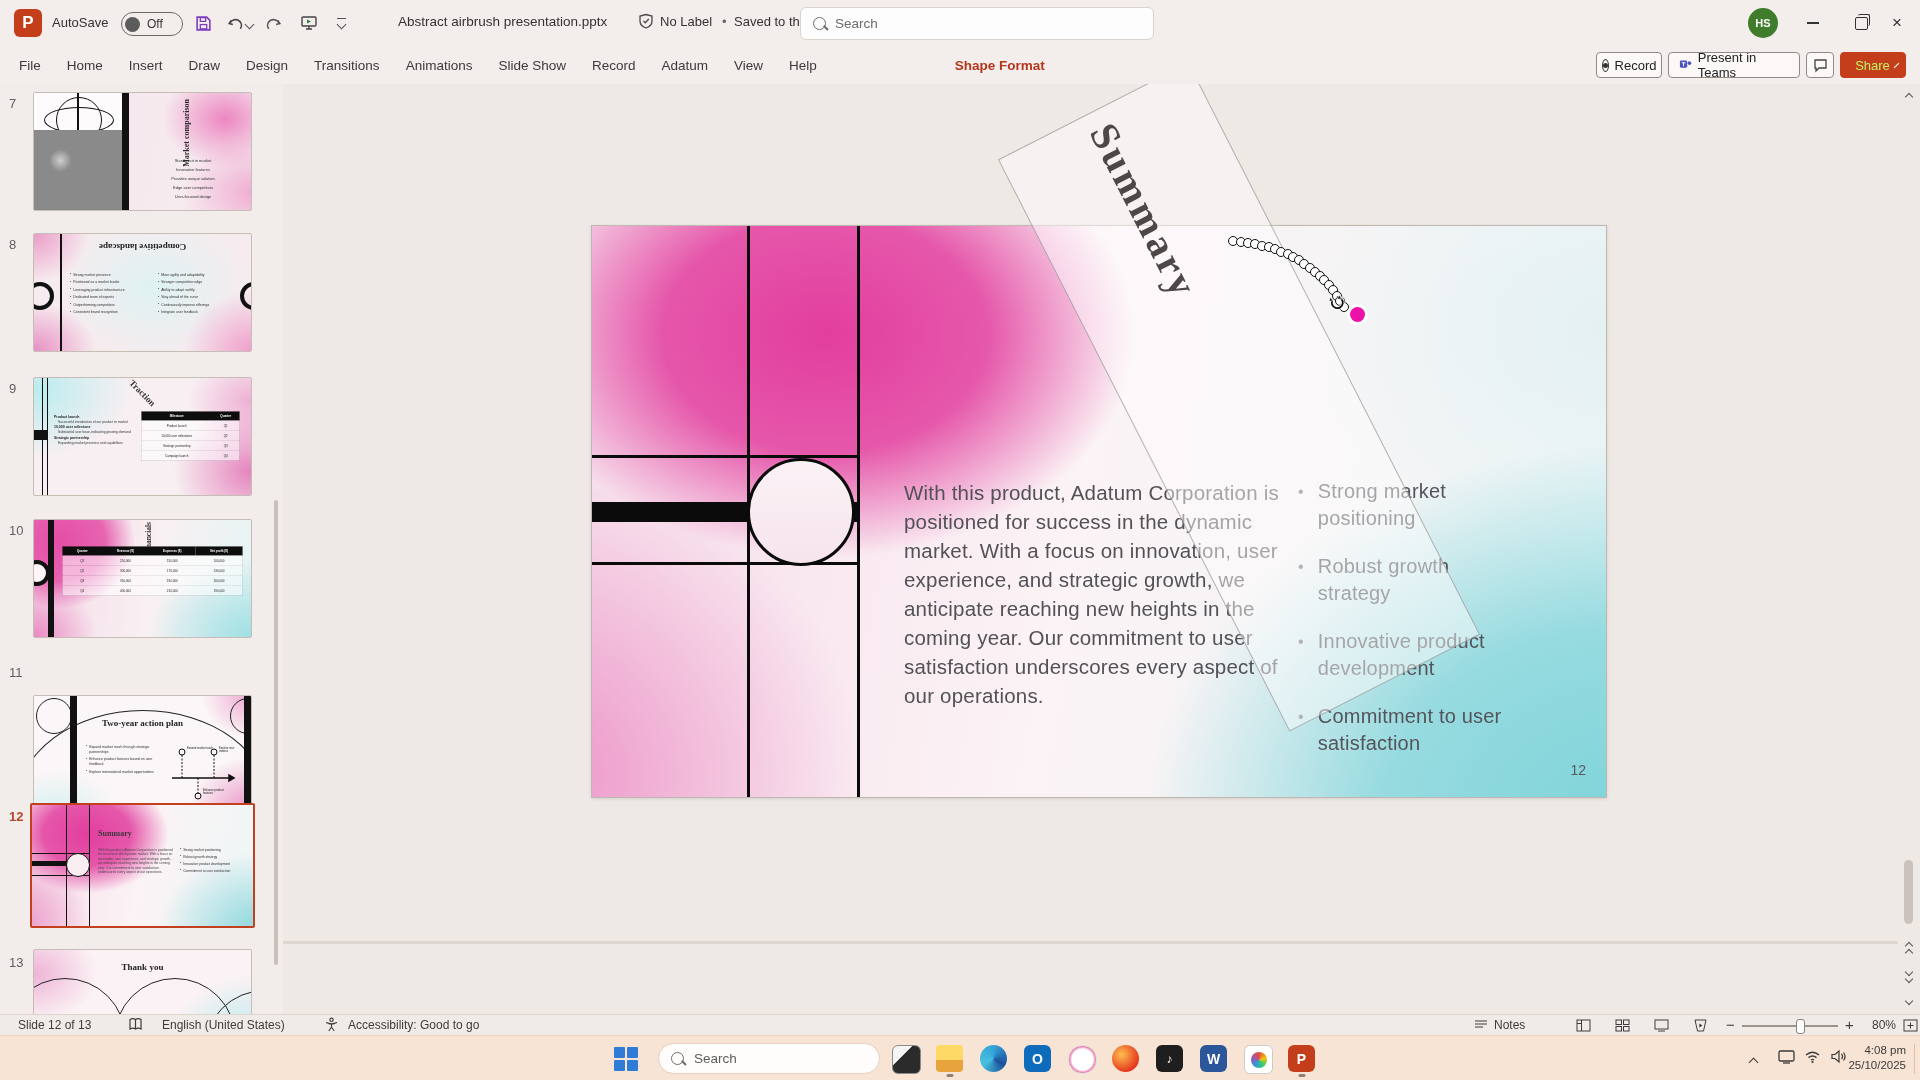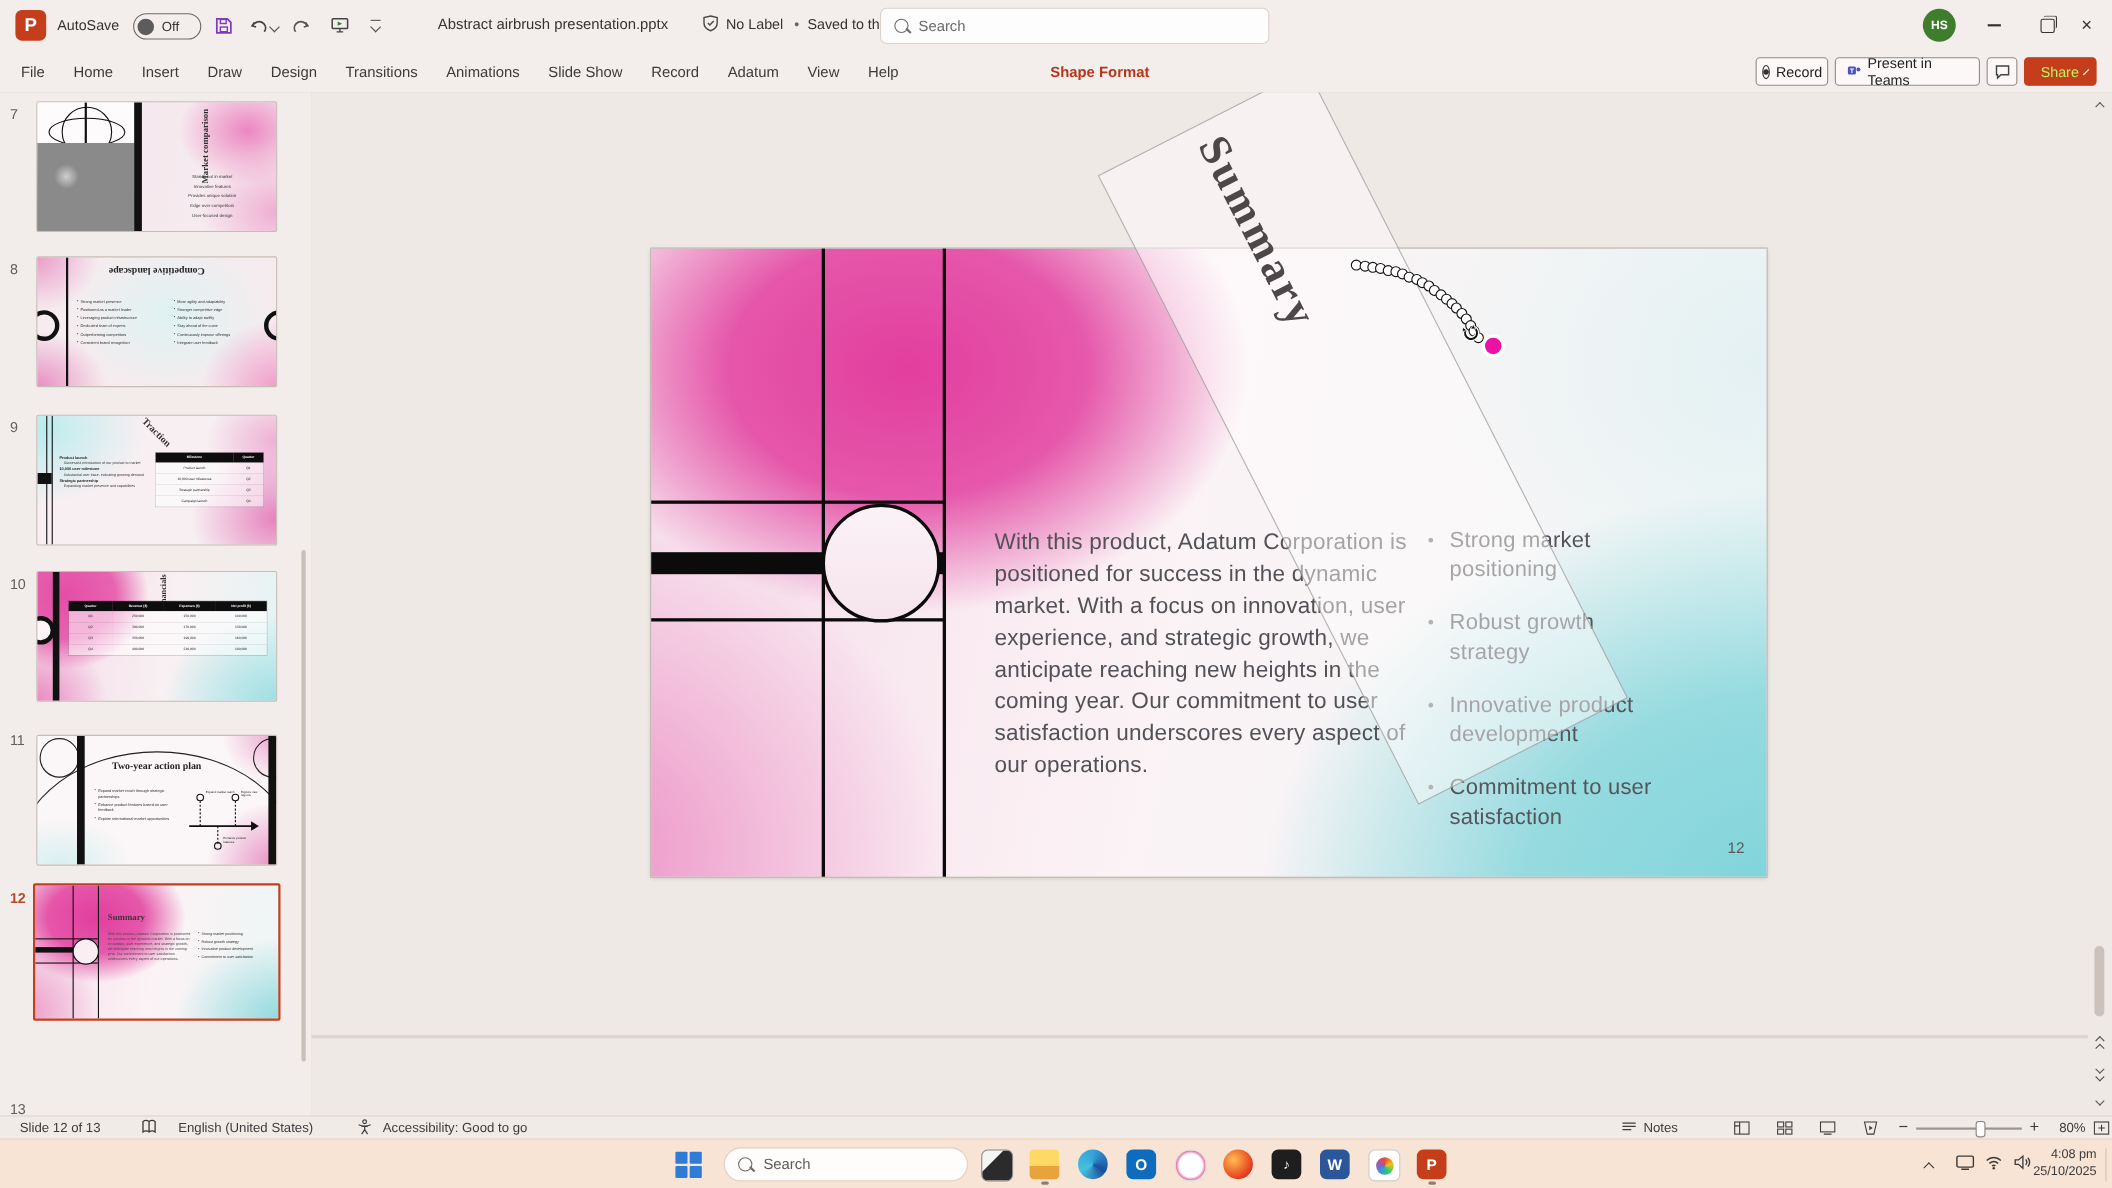--- a/index.html
+++ b/index.html
@@ -362,21 +362,21 @@
               <div class="td">160,000</div>
               <div class="td">Q4</div>
               <div class="td">400,000</div>
               <div class="td">210,000</div>
               <div class="td">190,000</div>
             </div>
         </div>
       </div>
 
       <div class="tnum" style="top:581px">11</div>
-      <div class="thumb" style="top:584px;background:radial-gradient(ellipse 70px 60px at 100% 0%,#eda7cf,rgba(237,167,207,0) 70%),radial-gradient(ellipse 90px 80px at 100% 100%,#e78fc2,rgba(231,143,194,0) 70%),radial-gradient(ellipse 90px 60px at 10% 100%,#d6f0f0,rgba(214,240,240,0) 70%),linear-gradient(#fbf6f7,#fbf6f7)">
+      <div class="thumb" style="top:611px;background:radial-gradient(ellipse 70px 60px at 100% 0%,#eda7cf,rgba(237,167,207,0) 70%),radial-gradient(ellipse 90px 80px at 100% 100%,#e78fc2,rgba(231,143,194,0) 70%),radial-gradient(ellipse 90px 60px at 10% 100%,#d6f0f0,rgba(214,240,240,0) 70%),linear-gradient(#fbf6f7,#fbf6f7)">
         <div class="abs" style="left:-18px;top:14px;width:252px;height:188px;border:1.2px solid #222;border-radius:50%"></div>
         <div class="abs" style="left:2px;top:2px;width:34px;height:34px;border:1.2px solid #222;border-radius:50%"></div>
         <div class="abs" style="left:196px;top:2px;width:34px;height:34px;border:1.2px solid #222;border-radius:50%"></div>
         <div class="tline" style="left:36px;top:0;width:7px;height:117px"></div>
         <div class="tline" style="left:210px;top:0;width:7px;height:117px"></div>
         <div class="abs serif" style="left:0;top:22px;width:217px;text-align:center;font-size:9px;font-weight:bold;color:#222">Two-year action plan</div>
         <div class="abs" style="left:52px;top:48px;width:78px">
           <div class="micro" style="font-size:7px;line-height:10px">
               <div class="tbul">
                 <span class="b">•</span>
@@ -433,21 +433,27 @@
                 <span>Innovative product development</span>
               </div>
               <div class="tbul">
                 <span class="b">•</span>
                 <span>Commitment to user satisfaction</span>
               </div>
             </div>
         </div>
       </div>
 
-      <div class="tnum" style="top:917px">13</div>
+      <div class="tnum" style="top:871px">13</div>
+      <div class="thumb" style="top:865px;background:radial-gradient(ellipse 90px 70px at 0% 20%,#efb3d6,rgba(239,179,214,0) 70%),radial-gradient(ellipse 110px 90px at 100% 80%,#b9e9ec,rgba(185,233,236,0) 75%),linear-gradient(#faf2f4,#faf2f4)">
+        <div class="abs" style="left:-30px;top:28px;width:120px;height:120px;border:1.3px solid #222;border-radius:50%"></div>
+        <div class="abs" style="left:80px;top:28px;width:120px;height:120px;border:1.3px solid #222;border-radius:50%"></div>
+        <div class="abs" style="left:170px;top:40px;width:120px;height:120px;border:1.3px solid #222;border-radius:50%"></div>
+        <div class="abs serif" style="left:0;top:12px;width:217px;text-align:center;font-size:9px;font-weight:bold;color:#222">Thank you</div>
+      </div>
 
       <div id="thumb-scroll"></div>
     </div>
 
     <div id="editor">
       <div id="canvas">
         <div id="slide">
           <div class="gline" style="left:155px;top:0;width:2.5px;height:571px"></div>
           <div class="gline" style="left:265px;top:0;width:2.5px;height:571px"></div>
           <div class="gline" style="left:0;top:229px;width:267px;height:2.5px"></div>

